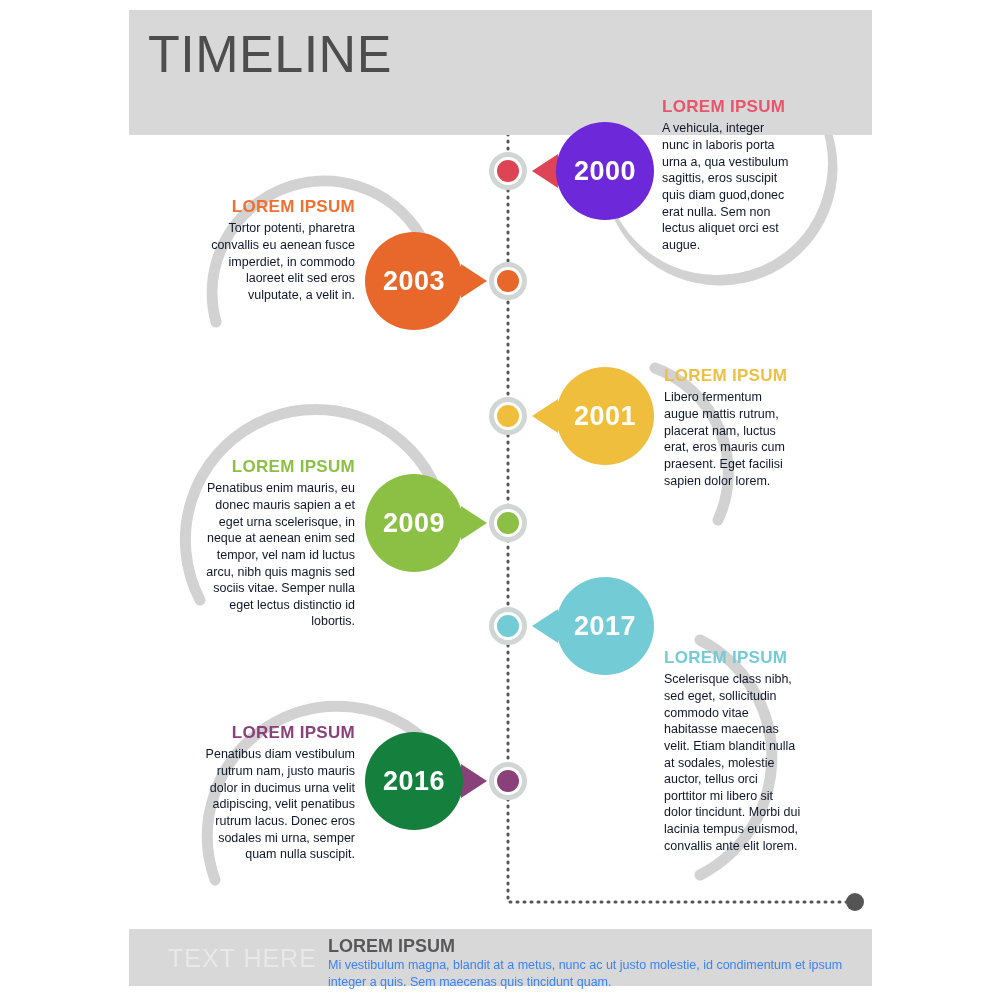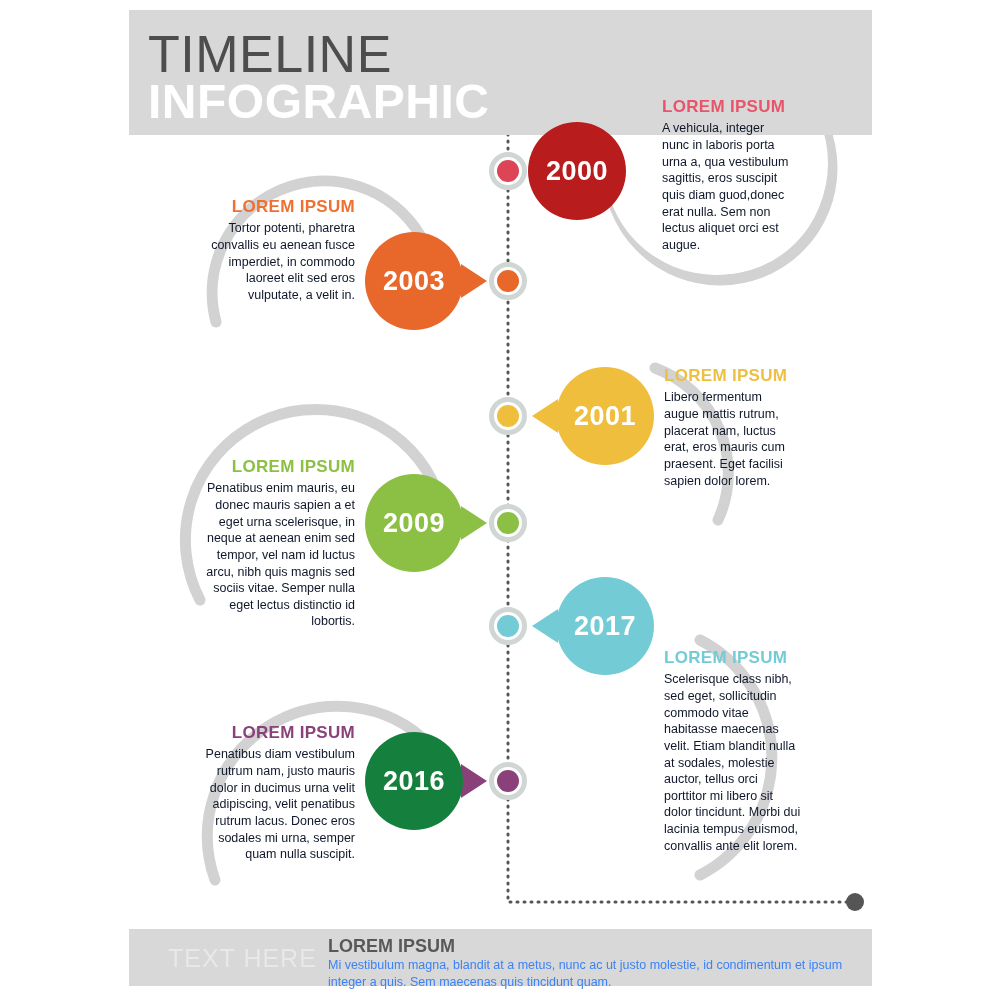--- a/index.html
+++ b/index.html
@@ -185,24 +185,23 @@
 
     <path d="M 430 745 A 130 130 0 0 0 215 880" fill="none" stroke="#d2d2d2" stroke-width="11" stroke-linecap="round"></path>
 
     <path d="M 436 94 L 508 94 L 508 902 L 852 902" fill="none" stroke="#555555" stroke-width="3" stroke-dasharray="1 6" stroke-linecap="round"></path>
     <circle cx="433" cy="94" r="8" fill="#555555"></circle>
     <circle cx="855" cy="902" r="9" fill="#555555"></circle>
   </svg>
 
   <div class="header-band"></div>
   <div class="title-main">TIMELINE</div>
-  <div class="title-sub">INFOGRAPHIC</div>
 
   <div class="bubble-tail tail-left" style="left:532px; top:154px; color:#dd4455;"></div>
-  <div class="year-bubble" style="left:528px; top:122px; background:#b91c1c;">2000</div>
+  <div class="year-bubble" style="left:556px; top:122px; background:#6d28d9;">2000</div>
   <div class="marker" style="left:489px; top:152px;">
     <span class="dot" style="background:#dd4455;"></span>
   </div>
   <div class="entry-text align-left" style="left:662px; top:97px; width:130px;">
     <div class="head" style="color:#e8556a;">LOREM IPSUM</div>
     <div class="body">A vehicula, integer nunc in laboris porta urna a, qua vestibulum sagittis, eros suscipit quis diam guod,donec erat nulla. Sem non lectus aliquet orci est augue.</div>
   </div>
 
   <div class="bubble-tail tail-right" style="left:461px; top:264px; color:#e8682c;"></div>
   <div class="year-bubble" style="left:365px; top:232px; background:#e8682c;">2003</div>

